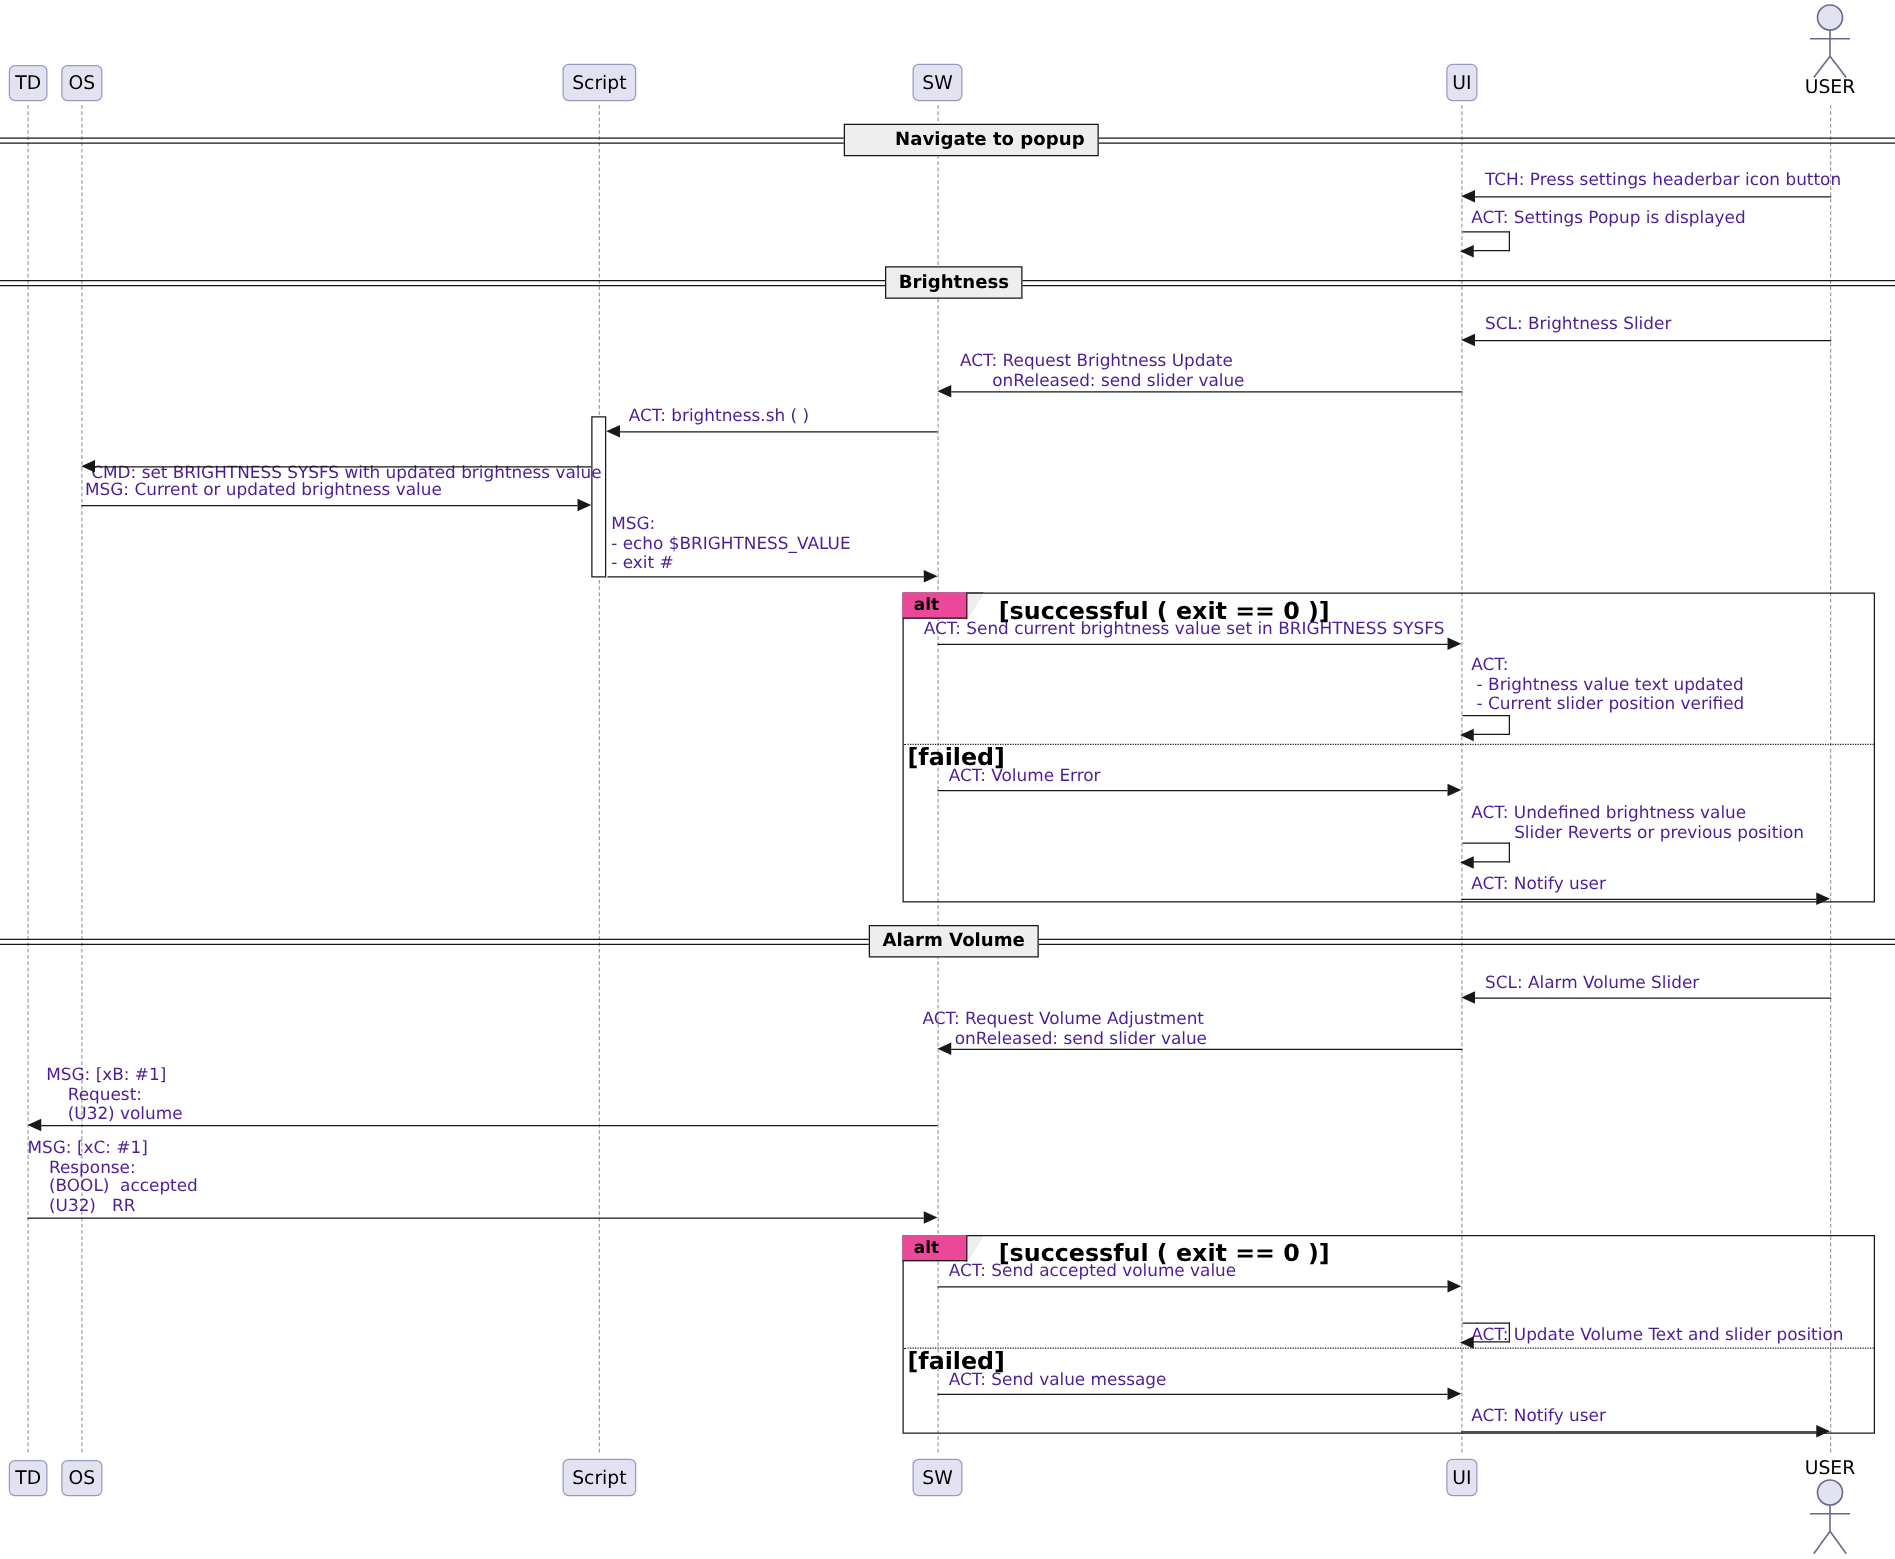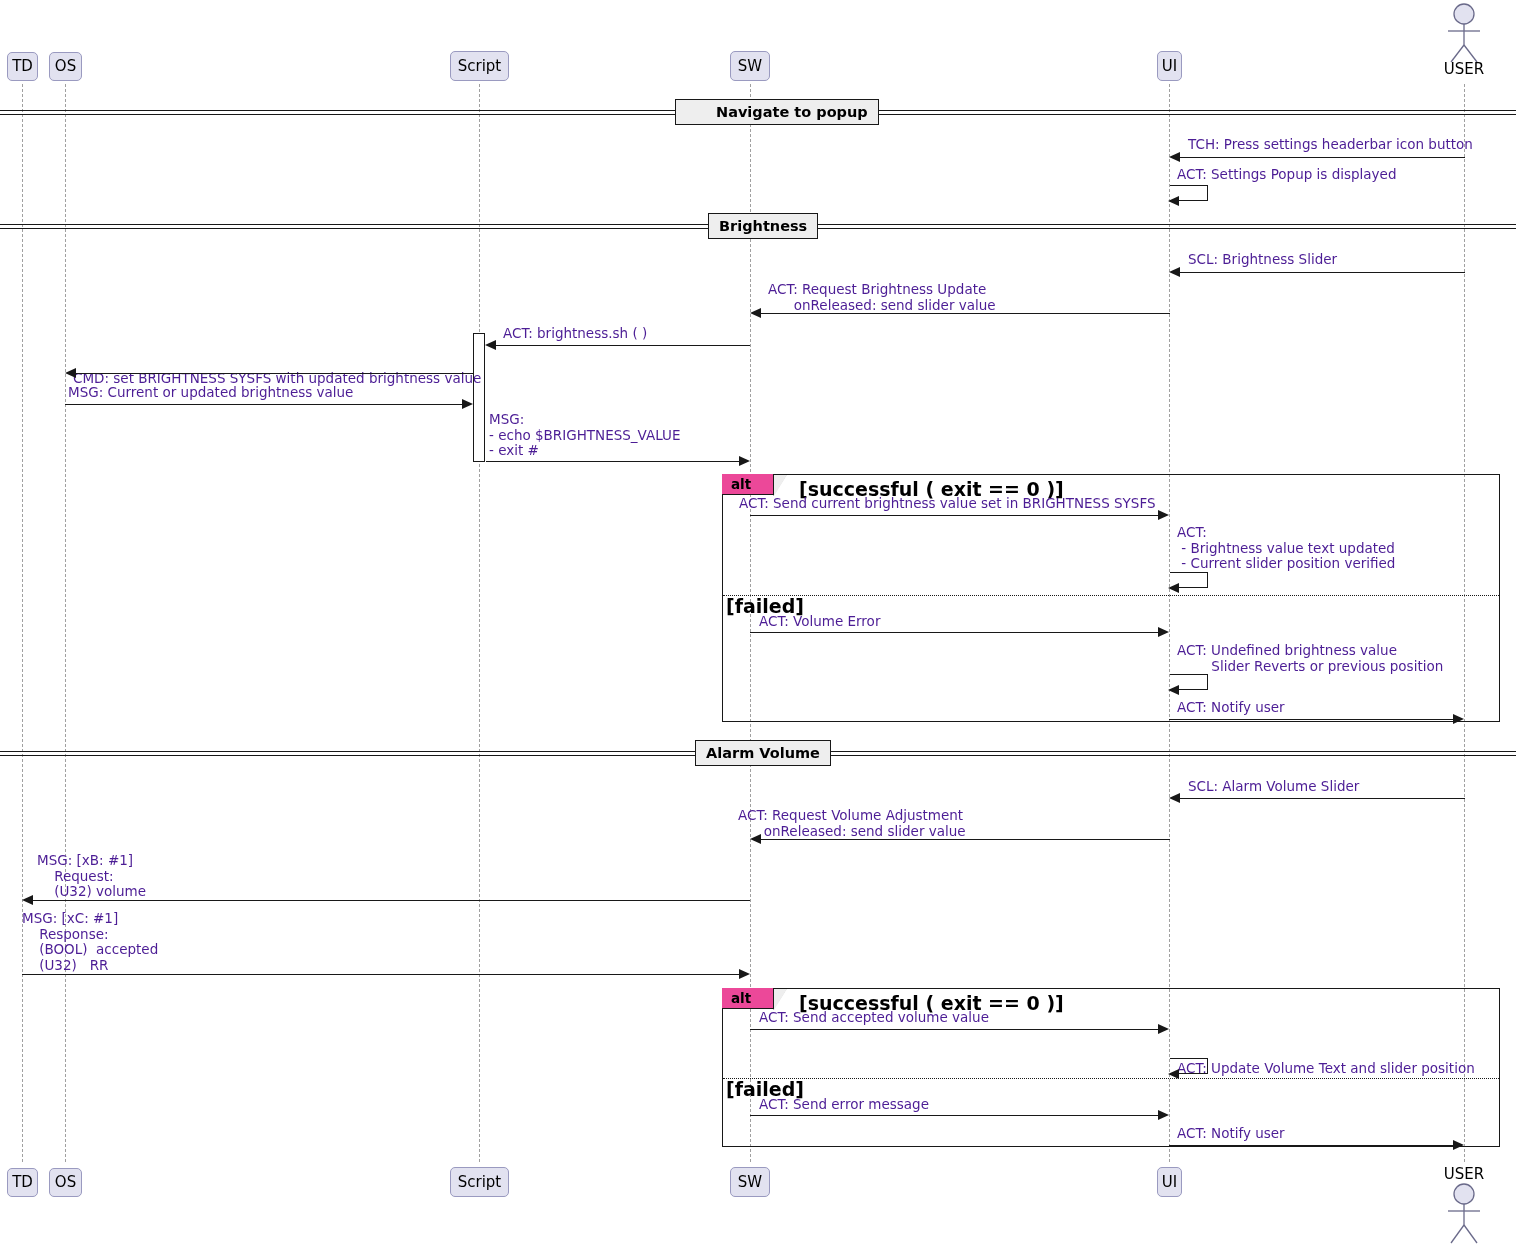--- a/index.html
+++ b/index.html
@@ -349,21 +349,21 @@
   <div class="msg-line" style="left:750px; top:1029px; width:408px;"></div>
   <div class="arrow-head arrow-right" style="left:1158px; top:1024px;"></div>
 
   <div class="msg-label" style="left:1177px; top:1061px;">ACT: Update Volume Text and slider position</div>
   <div class="self-msg" style="left:1170px; top:1058px;"></div>
   <div class="arrow-head arrow-left" style="left:1168px; top:1069px;"></div>
 
   <div class="alt-sep" style="left:723px; top:1078px; width:776px;"></div>
   <div class="alt-cond" style="left:726px; top:1078px;">[failed]</div>
 
-  <div class="msg-label" style="left:759px; top:1097px;">ACT: Send error message</div>
+  <div class="msg-label" style="left:759px; top:1097px;">ACT: Send value message</div>
   <div class="msg-line" style="left:750px; top:1115px; width:408px;"></div>
   <div class="arrow-head arrow-right" style="left:1158px; top:1110px;"></div>
 
   <div class="msg-label" style="left:1177px; top:1126px;">ACT: Notify user</div>
   <div class="msg-line" style="left:1169px; top:1145px; width:284px;"></div>
   <div class="arrow-head arrow-right" style="left:1453px; top:1140px;"></div>
 
 </div>
 
 </body></html>

